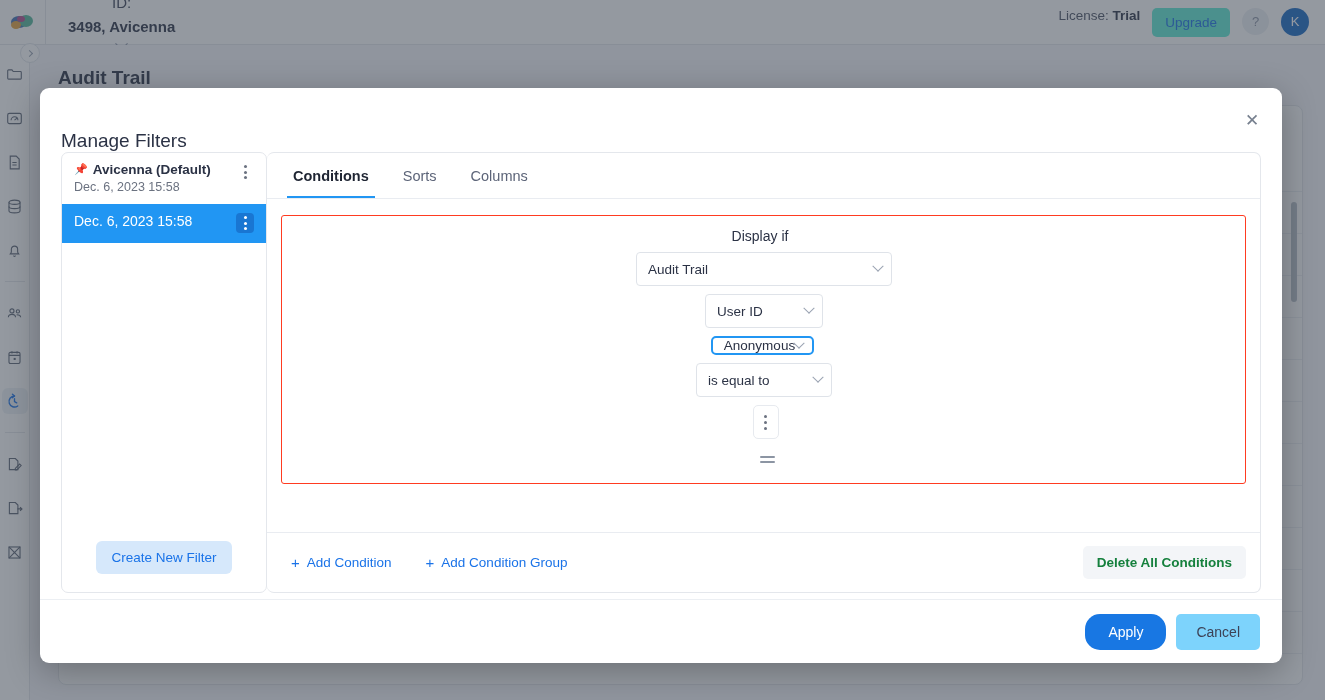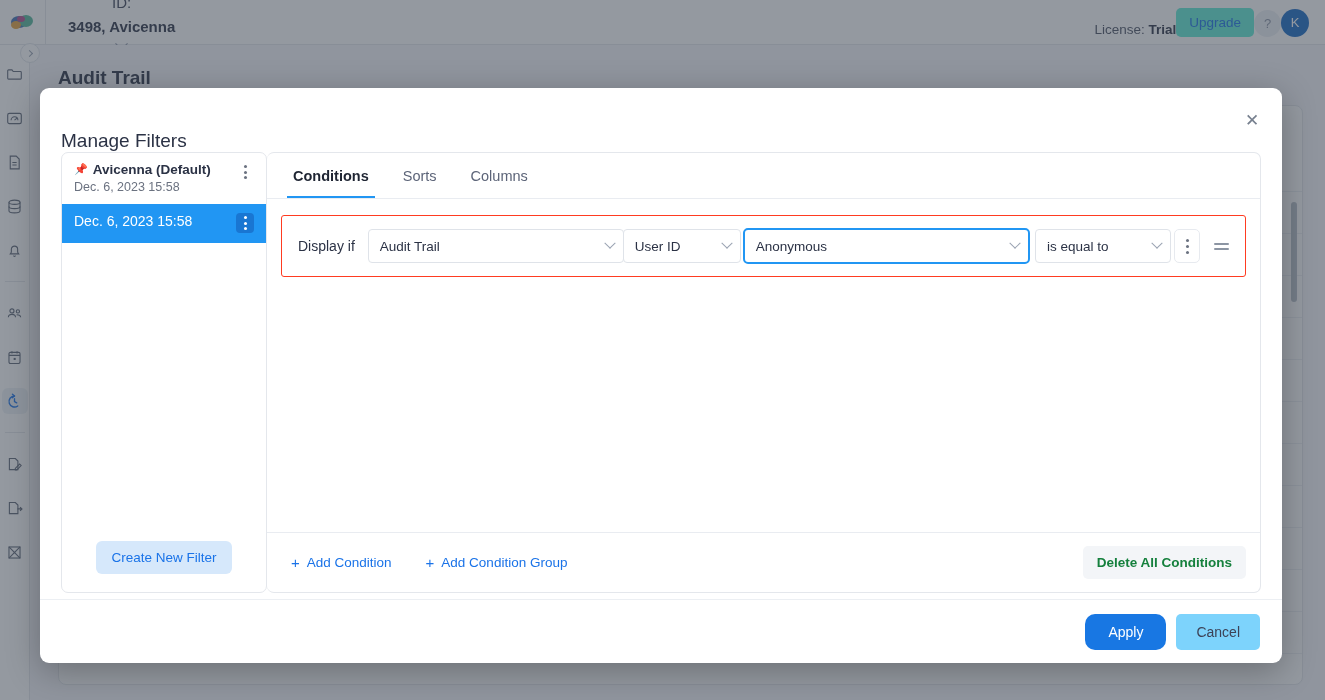--- a/index.html
+++ b/index.html
@@ -34,21 +34,21 @@
     font-size: 15px; color: #3c4257; font-weight: 400;
     display: flex; align-items: center; gap: 7px; flex-direction: column;
   }
   .doc-title b { font-weight: 700; color: #2b3245; }
   .chev-down {
     display: inline-block; width: 9px; height: 9px;
     border-right: 1.6px solid #8a93a5; border-bottom: 1.6px solid #8a93a5;
     transform: rotate(45deg) translate(-2px,-2px);
   }
   .topbar-right {
-    margin-left: auto; display: flex; align-items: flex-end; 
+    margin-left: auto; display: flex; align-items: flex-start; gap: 12px;
     padding-right: 16px;
   }
   .license-text { font-size: 13.5px; color: #4a5163; }
   .license-text b { font-weight: 700; color: #2b3245; }
   .upgrade-btn {
     font-size: 13.5px; color: #1a73e8; background: #5eead4;
     border: none; border-radius: 5px; padding: 7px 13px; cursor: pointer;
     font-family: inherit;
   }
   .help-btn {
@@ -189,21 +189,21 @@
     font-size: 14.5px; color: #5c6478; cursor: pointer;
     border-bottom: 2.5px solid transparent; background: none; border-top:none;
     border-left:none; border-right:none; font-family: inherit;
   }
   .tab.active { color: #1f2533; font-weight: 700; border-bottom-color: #2196f3; }
 
   .cond-area { flex: 1; padding: 16px 14px 0 14px; min-height: 0; }
 
   .cond-row {
     border: 1.6px solid #ff3b21; border-radius: 3px;
-    padding: 12px 10px; display: flex; align-items: center; gap: 0;
+    padding: 12px 10px; display: flex; align-items: center; gap: 8px; flex-direction: column;
   }
   .display-if {
     font-size: 14px; color: #2b3245; padding: 0 13px 0 6px; white-space: nowrap;
   }
   .sel {
     height: 34px; border: 1px solid #dfe3e9; background: #fff;
     border-radius: 4px; display: flex; align-items: center;
     padding: 0 9px 0 11px; font-size: 13.5px; color: #2b3245;
     cursor: pointer; position: relative; margin-right: -1px;
   }
@@ -248,21 +248,21 @@
     border-radius: 5px; padding: 9px 14px; font-size: 13.5px; cursor: pointer;
     font-family: inherit;
     font-weight: bold;
   }
 
   .modal-foot {
     height: 64px; display: flex; align-items: center; justify-content: flex-end;
     gap: 10px; padding: 0 22px; border-top: 1px solid #eceff3;
   }
   .btn-apply {
-    background: #1877e3; color: #fff; border: none; border-radius: 10px;
+    background: #1877e3; color: #fff; border: none; border-radius: 15px;
     padding: 10px 23px; font-size: 14px; cursor: pointer; font-family: inherit;
   }
   .btn-cancel {
     background: #7dd3fc; color: #3c4257; border: none; border-radius: 5px;
     padding: 10px 20px; font-size: 14px; cursor: pointer; font-family: inherit;
   }
 </style>
 </head>
 <body>
 

